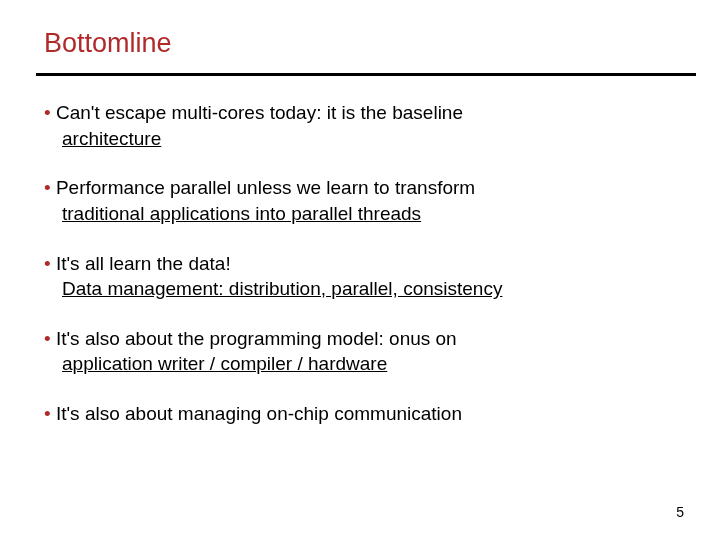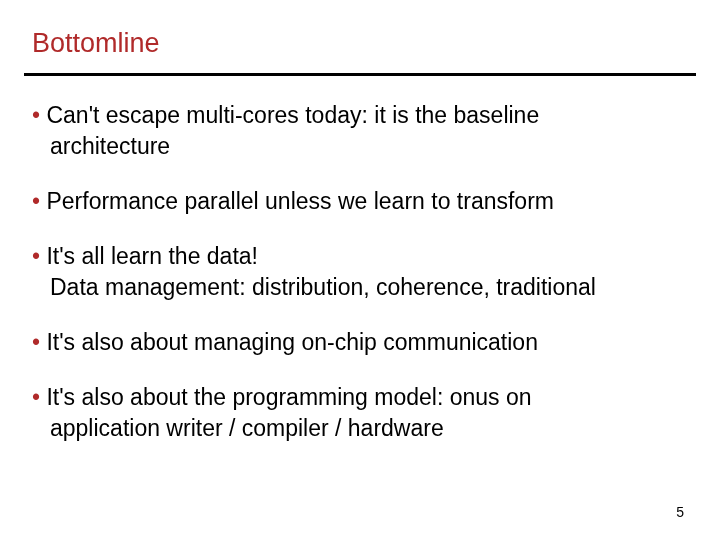--- a/index.html
+++ b/index.html
@@ -11,21 +11,21 @@
       width: 720px;
       height: 540px;
       background: #ffffff;
       font-family: Arial, Helvetica, sans-serif;
       position: relative;
       overflow: hidden;
     }
     .slide {
       width: 100%;
       height: 100%;
-      padding: 28px 32px 20px 32px;
+      padding: 28px 32px 20px 44px;
       position: relative;
     }
     .title {
       color: #b02a2a;
       font-size: 27px;
       font-weight: normal;
       margin-bottom: 14px;
     }
     .divider {
       border: none;
@@ -33,36 +33,37 @@
       margin-bottom: 24px;
       margin-left: -8px;
       margin-right: -8px;
     }
     .content {
       padding-left: 0;
     }
     .bullet-item {
       margin-bottom: 24px;
       color: #000000;
-      font-size: 23px;
+      font-size: 19px;
       line-height: 1.35;
     }
     .bullet-item:last-child {
       margin-bottom: 0;
     }
     .bullet-marker {
       color: #b02a2a;
       display: inline;
     }
     .bullet-line1 {
       display: inline;
     }
     .bullet-line2 {
       display: block;
       margin-left: 18px;
+      text-decoration: underline;
     }
     .page-number {
       position: absolute;
       bottom: 20px;
       right: 36px;
       font-size: 14px;
       color: #000000;
     }
   </style>
 </head>
@@ -71,28 +72,29 @@
 <div class="slide">
   <h1 class="title">Bottomline</h1>
   <hr class="divider">
   <div class="content">
     <div class="bullet-item">
       <span class="bullet-marker">• </span><span class="bullet-line1">Can't escape multi-cores today: it is the baseline</span>
       <span class="bullet-line2">architecture</span>
     </div>
     <div class="bullet-item">
       <span class="bullet-marker">• </span><span class="bullet-line1">Performance parallel unless we learn to transform</span>
+      <span class="bullet-line2">traditional applications into parallel threads</span>
     </div>
     <div class="bullet-item">
       <span class="bullet-marker">• </span><span class="bullet-line1">It's all learn the data!</span>
-      <span class="bullet-line2">Data management: distribution, coherence, traditional</span>
+      <span class="bullet-line2">Data management: distribution, parallel, consistency</span>
+    </div>
+    <div class="bullet-item">
+      <span class="bullet-marker">• </span><span class="bullet-line1">It's also about the programming model: onus on</span>
+      <span class="bullet-line2">application writer / compiler / hardware</span>
     </div>
     <div class="bullet-item">
       <span class="bullet-marker">• </span><span class="bullet-line1">It's also about managing on-chip communication</span>
       <span class="bullet-line2"></span>
-    </div>
-    <div class="bullet-item">
-      <span class="bullet-marker">• </span><span class="bullet-line1">It's also about the programming model: onus on</span>
-      <span class="bullet-line2">application writer / compiler / hardware</span>
     </div>
   </div>
   <div class="page-number">5</div>
 </div>
 
 </body></html>

